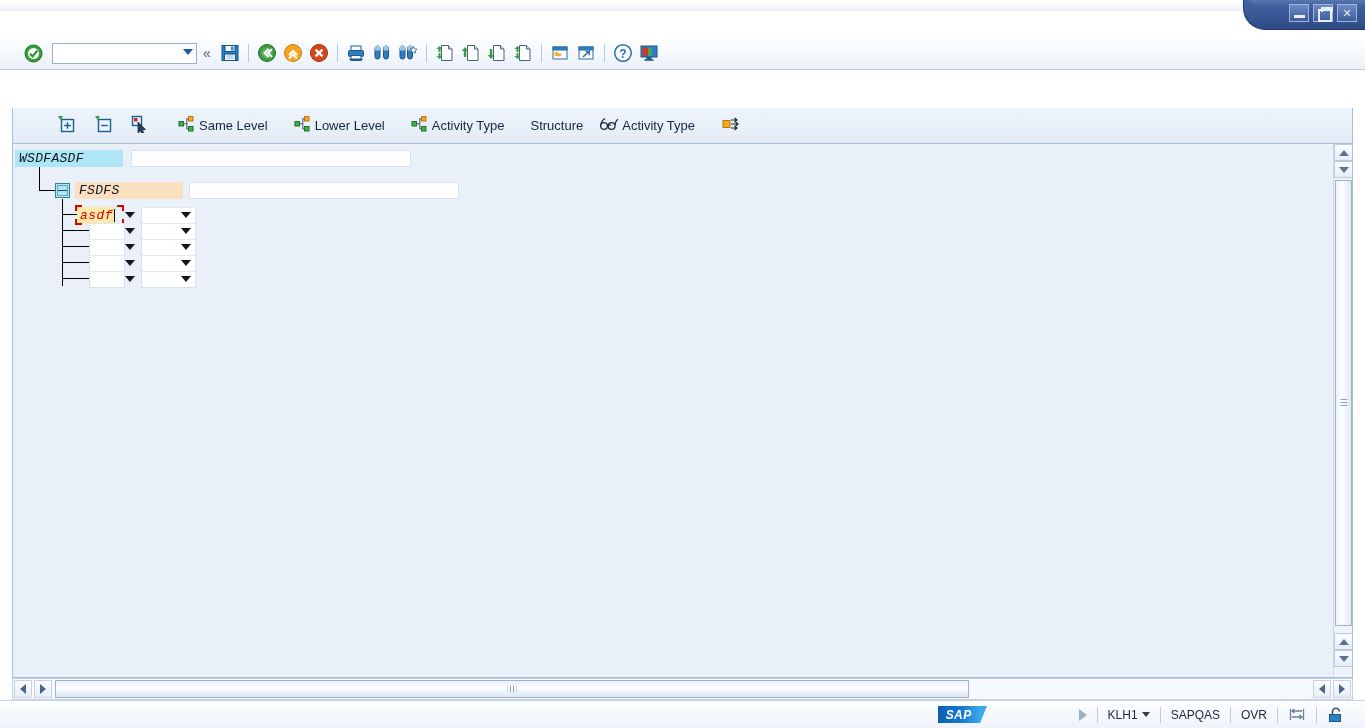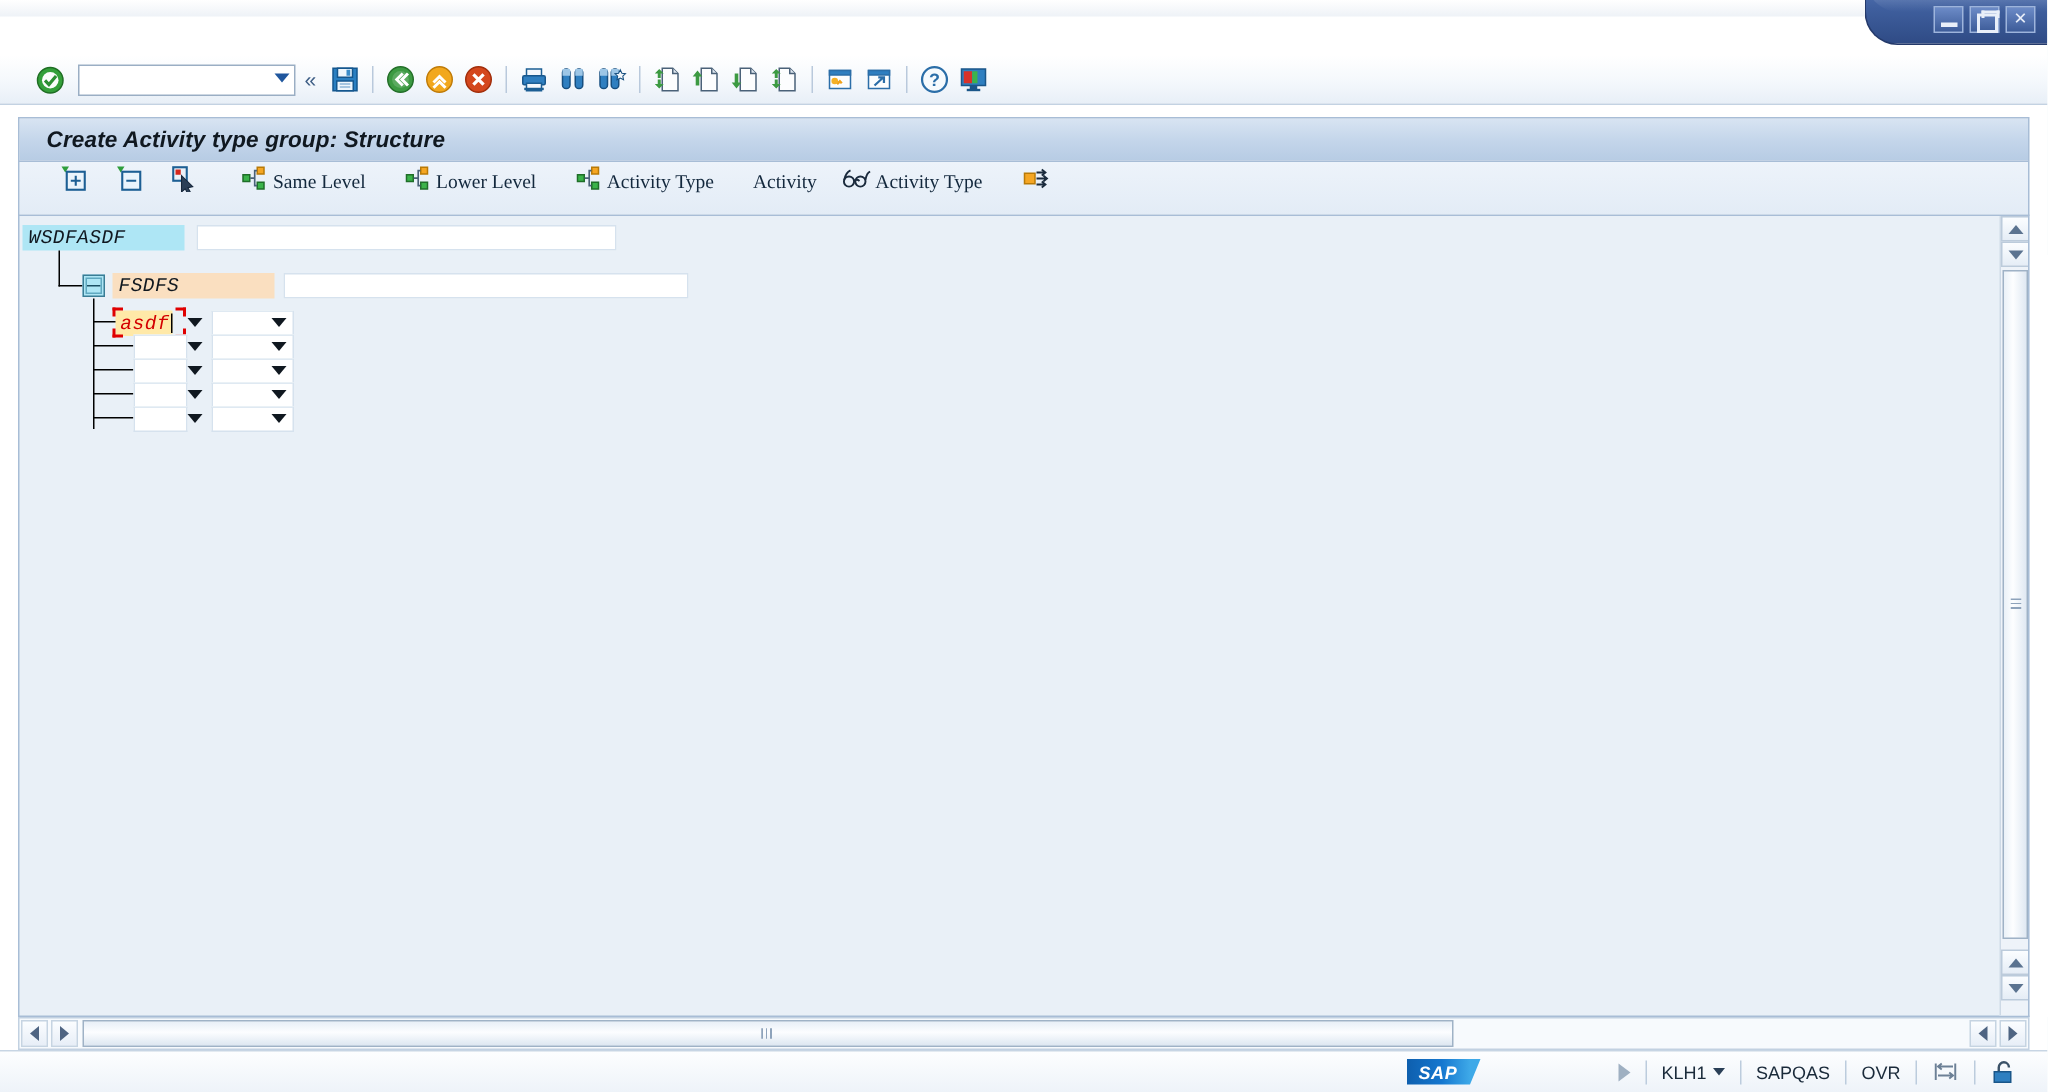--- a/index.html
+++ b/index.html
@@ -107,21 +107,21 @@
   .pagetitle span {
     font-size:15px; font-weight:bold; font-style:italic; color:#101820;
     padding-left:18px; letter-spacing:.1px;
   }
 
   
   .apptoolbar {
     position:absolute; left:12px; top:108px; width:1341px; height:36px;
     background: linear-gradient(180deg,#edf3fa 0%,#e3ecf6 100%);
     border:1px solid #a8bdd6; border-top:none;
-    display:flex; padding-left:20px; gap:2px;font-family:Liberation Serif, serif;
+    display:flex; align-items:center; padding-left:37px; gap:2px;
   }
   .app-btn {
     height:26px; display:flex; align-items:center; gap:3px;
     padding: 0 6px; cursor:pointer; border:1px solid transparent;
     font-size:13px; color:#13283d; white-space:nowrap;
   }
   .app-gap { width:8px; flex:none; }
 
   
   .content {
@@ -412,23 +412,20 @@
         <rect x="2" y="3" width="16" height="11" fill="#2f7fc0" stroke="#1a5689"></rect>
         <rect x="3.5" y="4.5" width="5.5" height="8" fill="#d7322a"></rect>
         <rect x="9.2" y="4.5" width="3.5" height="8" fill="#3bb34a"></rect>
         <rect x="12.9" y="4.5" width="3.6" height="8" fill="#2f7fc0"></rect>
         <rect x="7.5" y="14" width="5" height="2.5" fill="#1a5689"></rect>
         <rect x="5.5" y="16.2" width="9" height="1.6" fill="#1a5689"></rect>
       </svg>
     </div>
   </div>
 
-  <div class="pagetitle">
-    <span>Create Activity type group: Structure</span>
-  </div>
 
   <div class="apptoolbar">
 
     <div class="app-btn">
       <span>
         <svg width="18" height="18" viewBox="0 0 18 18">
           <path d="M1 1 l5 0 -2.5 4z" fill="#2f9e3c"></path>
           <rect x="4.5" y="4.5" width="12" height="12" fill="#eaf4fc" stroke="#1d5f94" stroke-width="1.4"></rect>
           <path d="M10.5 7.2 v6.6 M7.2 10.5 h6.6" stroke="#1d5f94" stroke-width="1.4"></path>
         </svg>
@@ -496,21 +493,21 @@
           <rect x="10.5" y="11.5" width="4.5" height="4.5" fill="#3bb34a" stroke="#1f6e29"></rect>
           <path d="M5.8 8.7 h3 v-5 h1.5 M8.8 8.7 v5 h1.5" fill="none" stroke="#4a6178" stroke-width="1.1"></path>
         </svg>
       </span>
       <span>Activity Type</span>
     </div>
 
     <div class="app-gap"></div>
 
     <div class="app-btn">
-      <span>Activity</span>
+      <span>Structure</span>
     </div>
 
     <div class="app-btn">
       <span>
         <svg width="20" height="18" viewBox="0 0 20 18">
           <circle cx="5" cy="11" r="3.4" fill="none" stroke="#1b2b3d" stroke-width="1.3"></circle>
           <circle cx="12.6" cy="11" r="3.4" fill="none" stroke="#1b2b3d" stroke-width="1.3"></circle>
           <path d="M8.4 10.6 q1.8-1.4 3.6 0" fill="none" stroke="#1b2b3d" stroke-width="1.3"></path>
           <path d="M1.8 10 q1-5 4.2-6.4" fill="none" stroke="#1b2b3d" stroke-width="1.3"></path>
           <path d="M15.9 10 q1-5 3.2-5.6" fill="none" stroke="#1b2b3d" stroke-width="1.3"></path>

